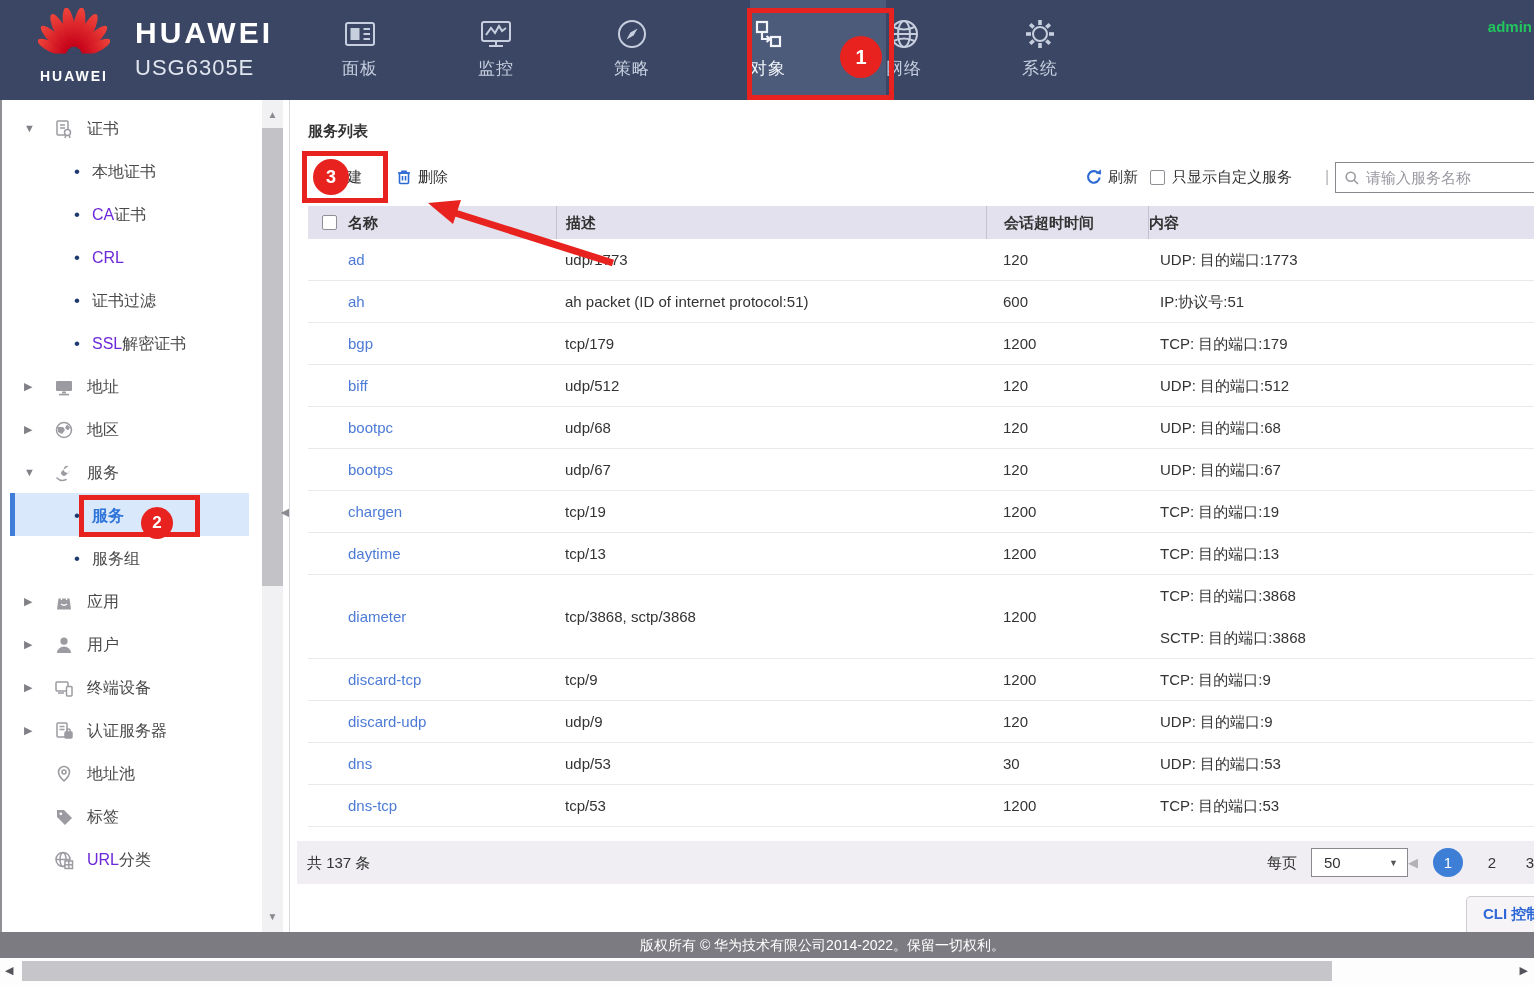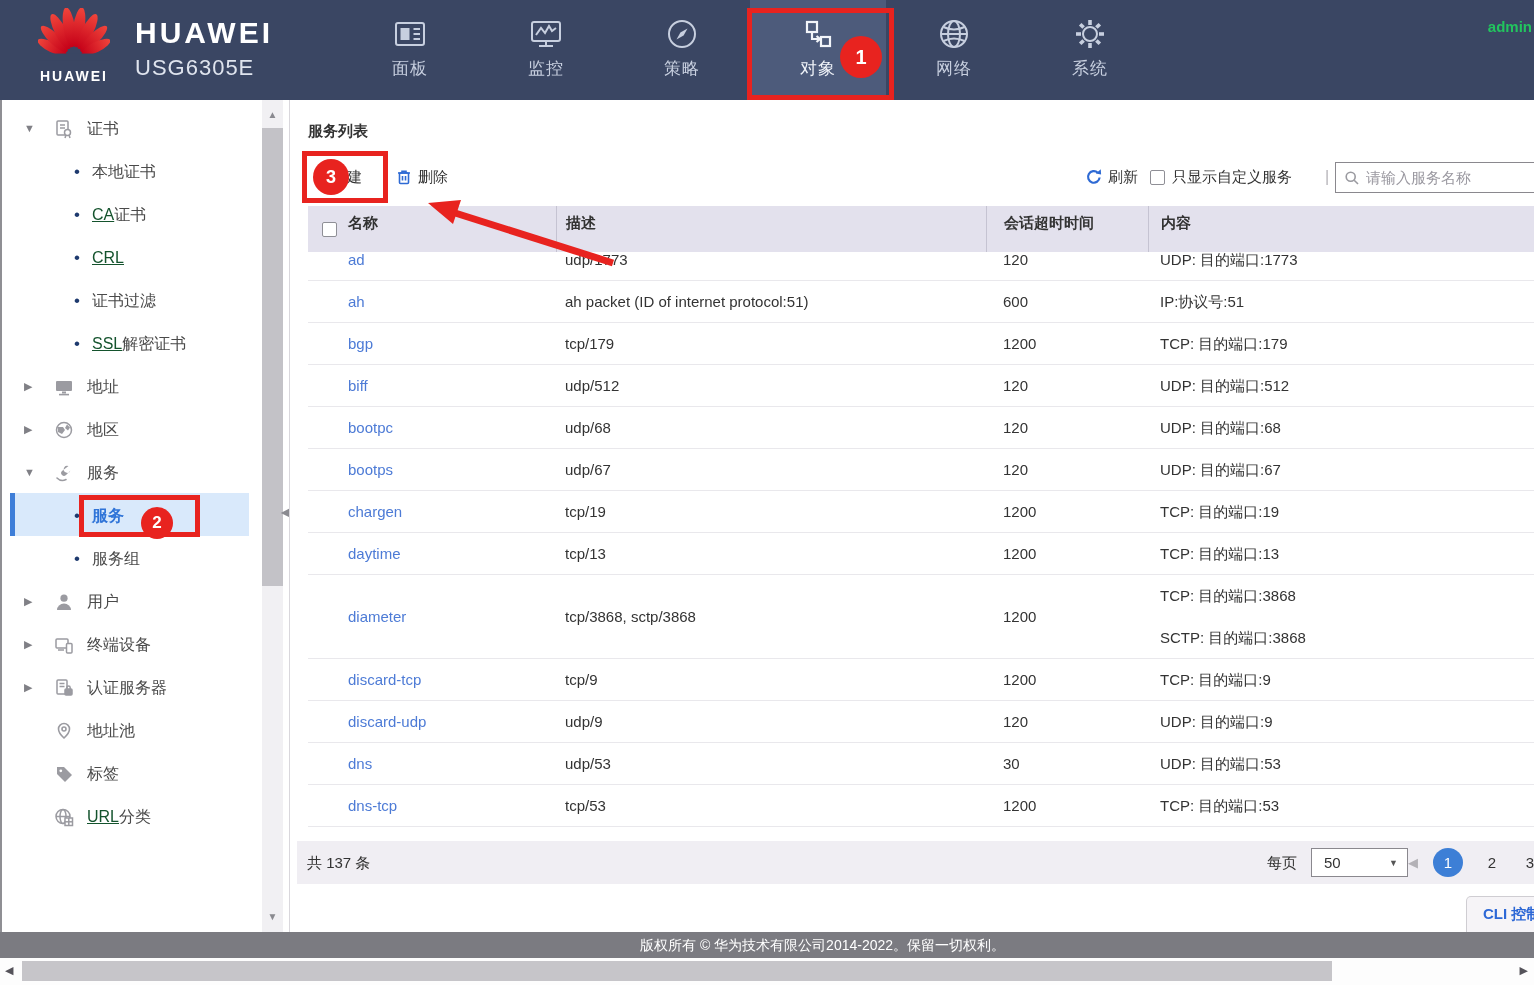--- a/index.html
+++ b/index.html
@@ -9,40 +9,40 @@
 
   
   .topbar { position:absolute; top:0; left:0; right:0; height:100px; background:#3a4663; }
   .logo-wrap { position:absolute; left:24px; top:8px; width:100px; text-align:center; }
   .logo-fan { display:block; margin:0 auto; }
   .logo-word { color:#fff; font-size:14px; font-weight:bold; letter-spacing:2px; margin-top:2px; }
   .brand { position:absolute; left:135px; top:16px; }
   .brand-name { color:#fff; font-size:30px; font-weight:bold; letter-spacing:3px; }
   .brand-model { color:#dfe4ee; font-size:22px; margin-top:5px; letter-spacing:1px; }
   .top-nav { position:absolute; left:342px; top:0; height:100px; display:flex; }
-  .nav-item { width:136px; height:100px; display:flex; flex-direction:column; align-items:center; cursor:pointer; }
+  .nav-item { width:136px; height:100px; display:flex; flex-direction:column; cursor:pointer; }
   .nav-item .nav-icon { margin-top:13px; height:42px; display:flex; align-items:center; color:#c7cfdf; }
   .nav-item .nav-label { font-size:17px; color:#c7cfdf; margin-top:2px; letter-spacing:1px; }
   .nav-item.active { background:#4d5b7b; }
   .nav-item.active .nav-icon, .nav-item.active .nav-label { color:#f2f5fa; }
   .admin-name { position:absolute; right:2px; top:18px; color:#22c55e; font-size:15px; font-weight:bold; }
 
   
   .sidebar { position:absolute; top:100px; left:0; width:290px; bottom:53px; background:#fff;
              border-right:1px solid #d9d7dc; border-left:2px solid #8f8f94; overflow:hidden; }
   .tree { padding-top:6px; }
   .tree-item { position:relative; height:43px; line-height:43px; margin:0 40px 0 8px; white-space:nowrap;
                color:#4a4a4a; font-size:16px; cursor:pointer; }
   .tree-item .arrow { display:inline-block; width:16px; margin-left:14px; font-size:11px; color:#808086; vertical-align:middle; }
   .tree-item .t-icon { display:inline-block; width:22px; margin-left:14px; color:#9b9ba1; vertical-align:middle; line-height:0; }
   .tree-item .t-label { margin-left:11px; vertical-align:middle; }
   .tree-item.child .spacer { display:inline-block; width:64px; }
   .tree-item.child .bullet { display:inline-block; width:10px; color:#1e3a6e; font-size:17px; vertical-align:middle; }
   .tree-item.child .t-label { margin-left:8px; }
-  .tree-item .latin { color:#14532d;text-decoration:underline; }
+  .tree-item .latin { color:#6d28d9; }
   .tree-item.selected { background:#d9e9fb; }
   .tree-item.selected::before { content:""; position:absolute; left:0; top:0; bottom:0; width:5px; background:#3e7ed8; }
   .tree-item.selected .t-label { color:#2f74d8; font-weight:bold; }
   .side-scroll { position:absolute; top:0; right:6px; width:21px; bottom:0; background:#f1f0f3; }
   .side-scroll .s-arrow { position:absolute; left:0; width:21px; height:22px; text-align:center; line-height:22px;
                           color:#8a8a90; font-size:10px; cursor:pointer; }
   .side-scroll .s-up { top:4px; } .side-scroll .s-down { bottom:4px; }
   .side-scroll .s-thumb { position:absolute; left:0; top:28px; width:21px; height:458px; background:#c3c2c7; cursor:pointer; }
   .collapse-handle { position:absolute; right:-1px; top:405px; color:#8a8a90; font-size:12px; cursor:pointer; }
 
@@ -61,29 +61,29 @@
   .filter-chk { left:842px; top:18px; }
   .filter-label { position:absolute; left:864px; top:0; line-height:50px; font-size:15px; color:#333; cursor:pointer; }
   .tool-sep { position:absolute; left:1017px; top:0; line-height:50px; color:#b5b3b8; font-size:16px; }
   .search-box { position:absolute; left:1027px; top:10px; width:215px; height:31px; border:1px solid #8a888e;
                 background:#fff; }
   .search-box .mag { position:absolute; left:8px; top:7px; color:#9a9aa0; line-height:0; }
   .search-box input { position:absolute; left:30px; top:0; width:180px; height:29px; border:none; outline:none;
                       font-size:15px; color:#333; font-family:inherit; }
   .search-box input::placeholder { color:#9a98a0; }
 
-  .thead { position:absolute; left:17px; right:0; top:106px; height:46px; background:#e3e1ed;
+  .thead { position:absolute; left:17px; right:0; top:106px; height:33px; background:#e3e1ed;
            display:grid; grid-template-columns:32px 216px 430px 162px 1fr; font-size:15px; font-weight:bold; color:#333; }
   .thead .th { line-height:33px; position:relative; }
   .thead .th-check { padding-left:14px; display:flex; align-items:center; }
   .thead .th-name { padding-left:8px; }
   .thead .th-sep { border-left:1px solid #c5c3d2; }
   .thead .th-desc { padding-left:9px; }
   .thead .th-timeout { padding-left:17px; }
-  .thead .th-content { padding-left:12px; }
+  .thead .th-content { }
 
   .tbody { position:absolute; left:17px; right:0; top:139px; }
   .trow { display:grid; grid-template-columns:32px 216px 430px 162px 1fr; height:42px; border-bottom:1px solid #e9e8ec;
           font-size:15px; color:#333; }
   .trow.tall { height:84px; }
   .trow .cell { line-height:41px; overflow:hidden; white-space:nowrap; }
   .trow.tall .c-name, .trow.tall .c-desc, .trow.tall .c-timeout { line-height:83px; }
   .c-name { padding-left:8px; color:#4d7bd6; text-decoration:none; cursor:pointer; }
   .c-desc { padding-left:9px; }
   .c-timeout { padding-left:17px; }
@@ -276,20 +276,25 @@
               <circle cx="10" cy="10" r="7.5"></circle>
               <path d="M4 7 h5 l2 3 l-3 4 l-4-2" fill="currentColor" stroke="none"></path>
               <path d="M13 4.5 l3 3 l-2 3 l-3-2.5 Z" fill="currentColor" stroke="none"></path>
             </svg></span><span class="t-label">地区</span></div>
         <div class="tree-item parent"><span class="arrow">▼</span><span class="t-icon"><svg width="20" height="20" viewBox="0 0 20 20" fill="none" stroke="currentColor" stroke-width="1.6">
               <path d="M14.5 3 a3.5 3.5 0 1 0 2 4.5 L12 12 a2.8 2.8 0 0 1 -4 -4 Z" fill="currentColor" stroke="none"></path>
               <path d="M3 15 q4 4 9 1.5" stroke-linecap="round"></path>
             </svg></span><span class="t-label">服务</span></div>
         <div class="tree-item child selected"><span class="spacer"></span><span class="bullet">•</span><span class="t-label">服务</span></div>
         <div class="tree-item child"><span class="spacer"></span><span class="bullet">•</span><span class="t-label">服务组</span></div>
+        <div class="tree-item parent"><span class="arrow">▶</span><span class="t-icon"><svg width="20" height="20" viewBox="0 0 20 20" fill="currentColor">
+              <path d="M4.5 6.5 h11 l1.5 11 h-14 Z"></path>
+              <path d="M7.5 8 V6 a2.5 2.5 0 0 1 5 0 v2" fill="none" stroke="#fff" stroke-width="1.3"></path>
+              <path d="M7 12 q3 2.5 6 0" fill="none" stroke="#fff" stroke-width="1.3"></path>
+            </svg></span><span class="t-label">应用</span></div>
         <div class="tree-item parent"><span class="arrow">▶</span><span class="t-icon"><svg width="20" height="20" viewBox="0 0 20 20" fill="currentColor">
               <circle cx="10" cy="6.2" r="3.6"></circle>
               <path d="M3 18 a7 6.5 0 0 1 14 0 Z"></path>
             </svg></span><span class="t-label">用户</span></div>
         <div class="tree-item parent"><span class="arrow">▶</span><span class="t-icon"><svg width="20" height="20" viewBox="0 0 20 20" fill="none" stroke="currentColor" stroke-width="1.5">
               <rect x="2" y="4" width="12" height="9" rx="1"></rect>
               <line x1="4" y1="15" x2="10" y2="15"></line>
               <rect x="12.5" y="8.5" width="5.5" height="9.5" rx="1" fill="#fff"></rect>
             </svg></span><span class="t-label">终端设备</span></div>
         <div class="tree-item parent"><span class="arrow">▶</span><span class="t-icon"><svg width="20" height="20" viewBox="0 0 20 20" fill="none" stroke="currentColor" stroke-width="1.5">

